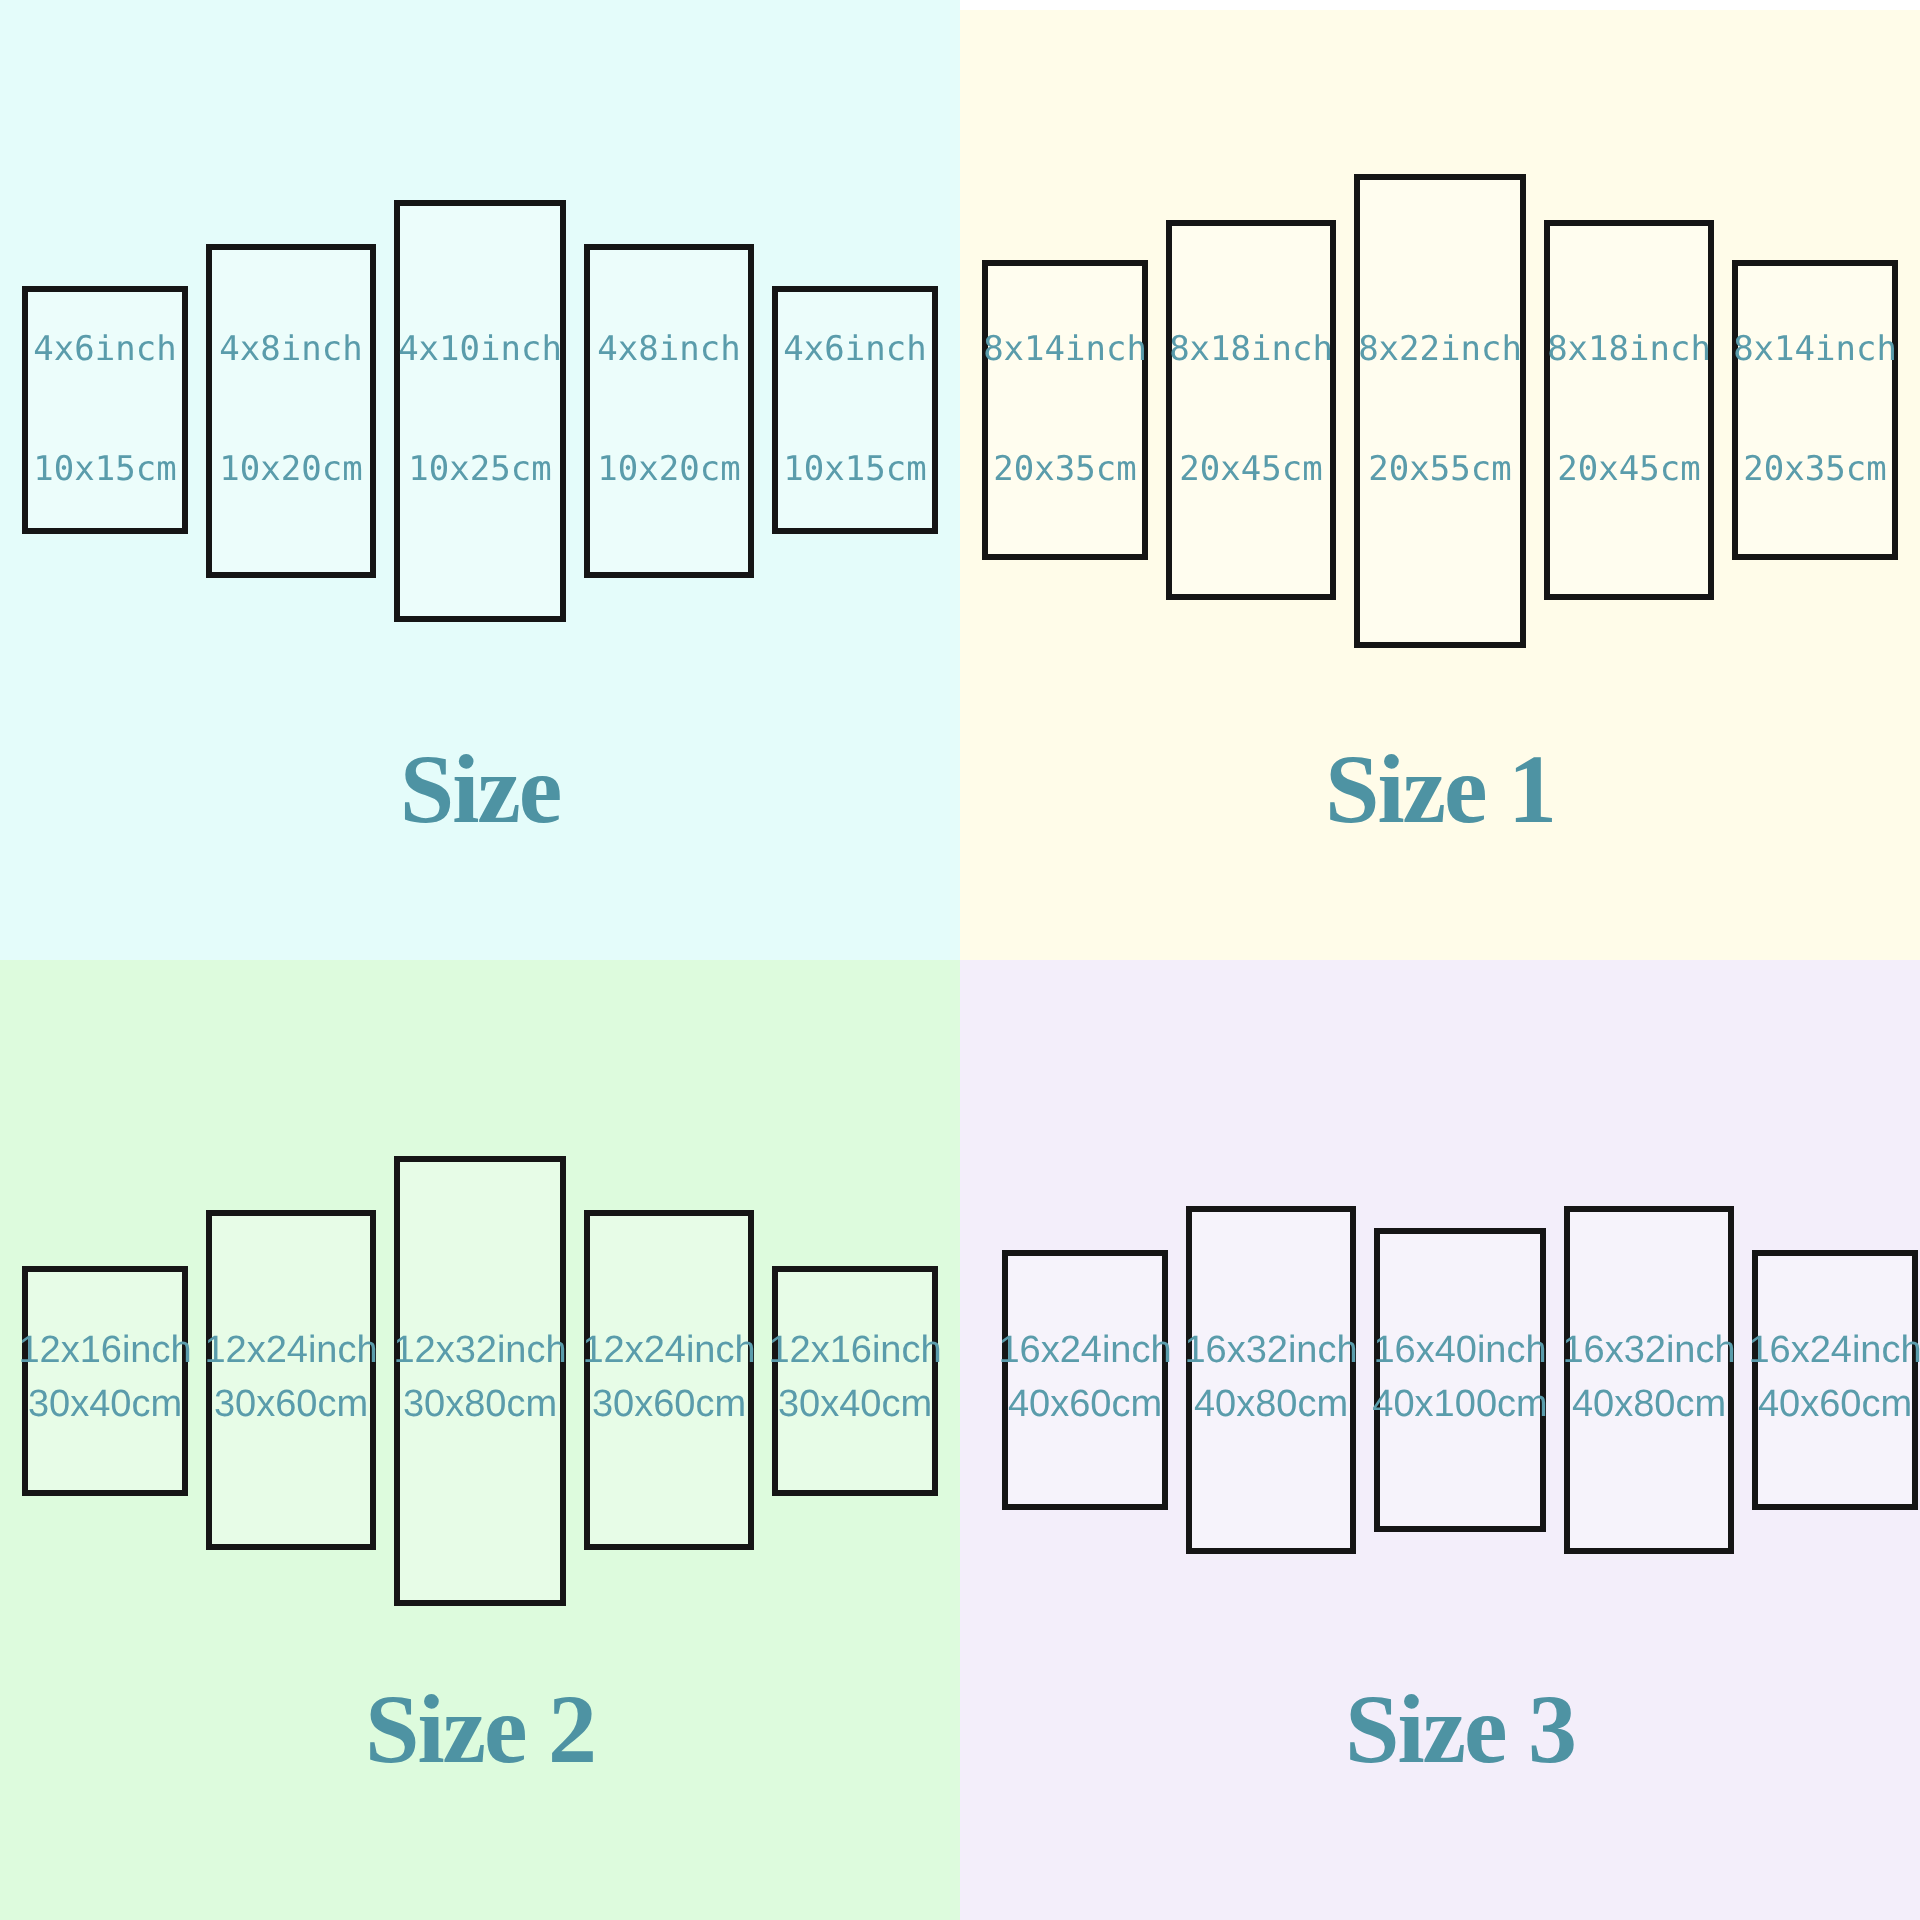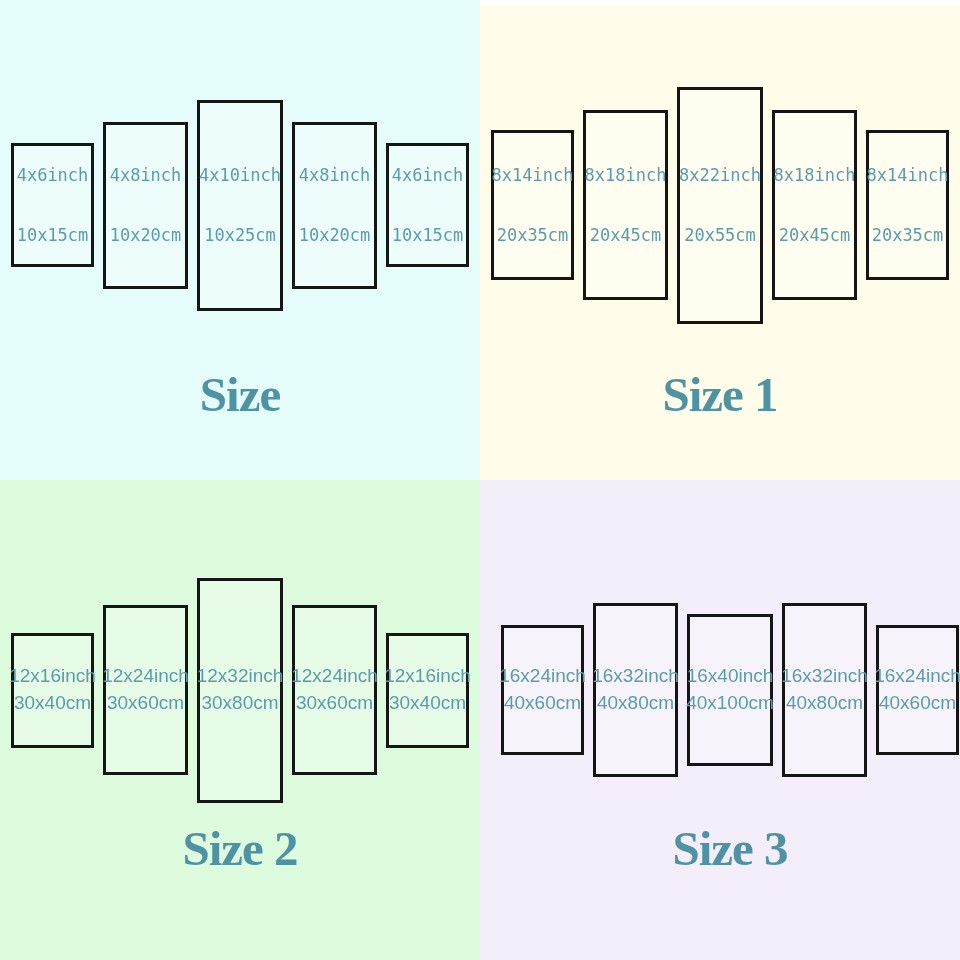--- a/index.html
+++ b/index.html
@@ -27,21 +27,21 @@
   .q3 .side{height:115px;}  .q3 .mid{height:170px;}  .q3 .center{height:225px;}
   .q4 .side{height:130px;}  .q4 .mid{height:174px;}  .q4 .center{height:152px;}
 
   .q1 .panel,.q2 .panel{font-family:"DejaVu Sans Mono",monospace;font-size:17px;gap:36px;}
   .q3 .panel,.q4 .panel{font-family:"Liberation Sans",sans-serif;font-size:19px;}
 
   .title{position:absolute;left:0;right:0;margin:0;text-align:center;
          font-family:"Liberation Serif",serif;font-weight:700;font-size:49px;
          letter-spacing:-1px;color:var(--title-color,#4e93a3);}
   .q1 .title,.q2 .title{top:326px;margin-top:40px;}
-  .q3 .title,.q4 .title{top:340px;}
+  .q3 .title,.q4 .title{top:356px;}
 </style>
 </head>
 <body>
 
 <div class="page">
 
   <section class="quadrant q1" style="background-color: rgb(228, 252, 250);">
     <div class="panels">
       <div class="panel side">
         <span class="line">4x6inch</span>

